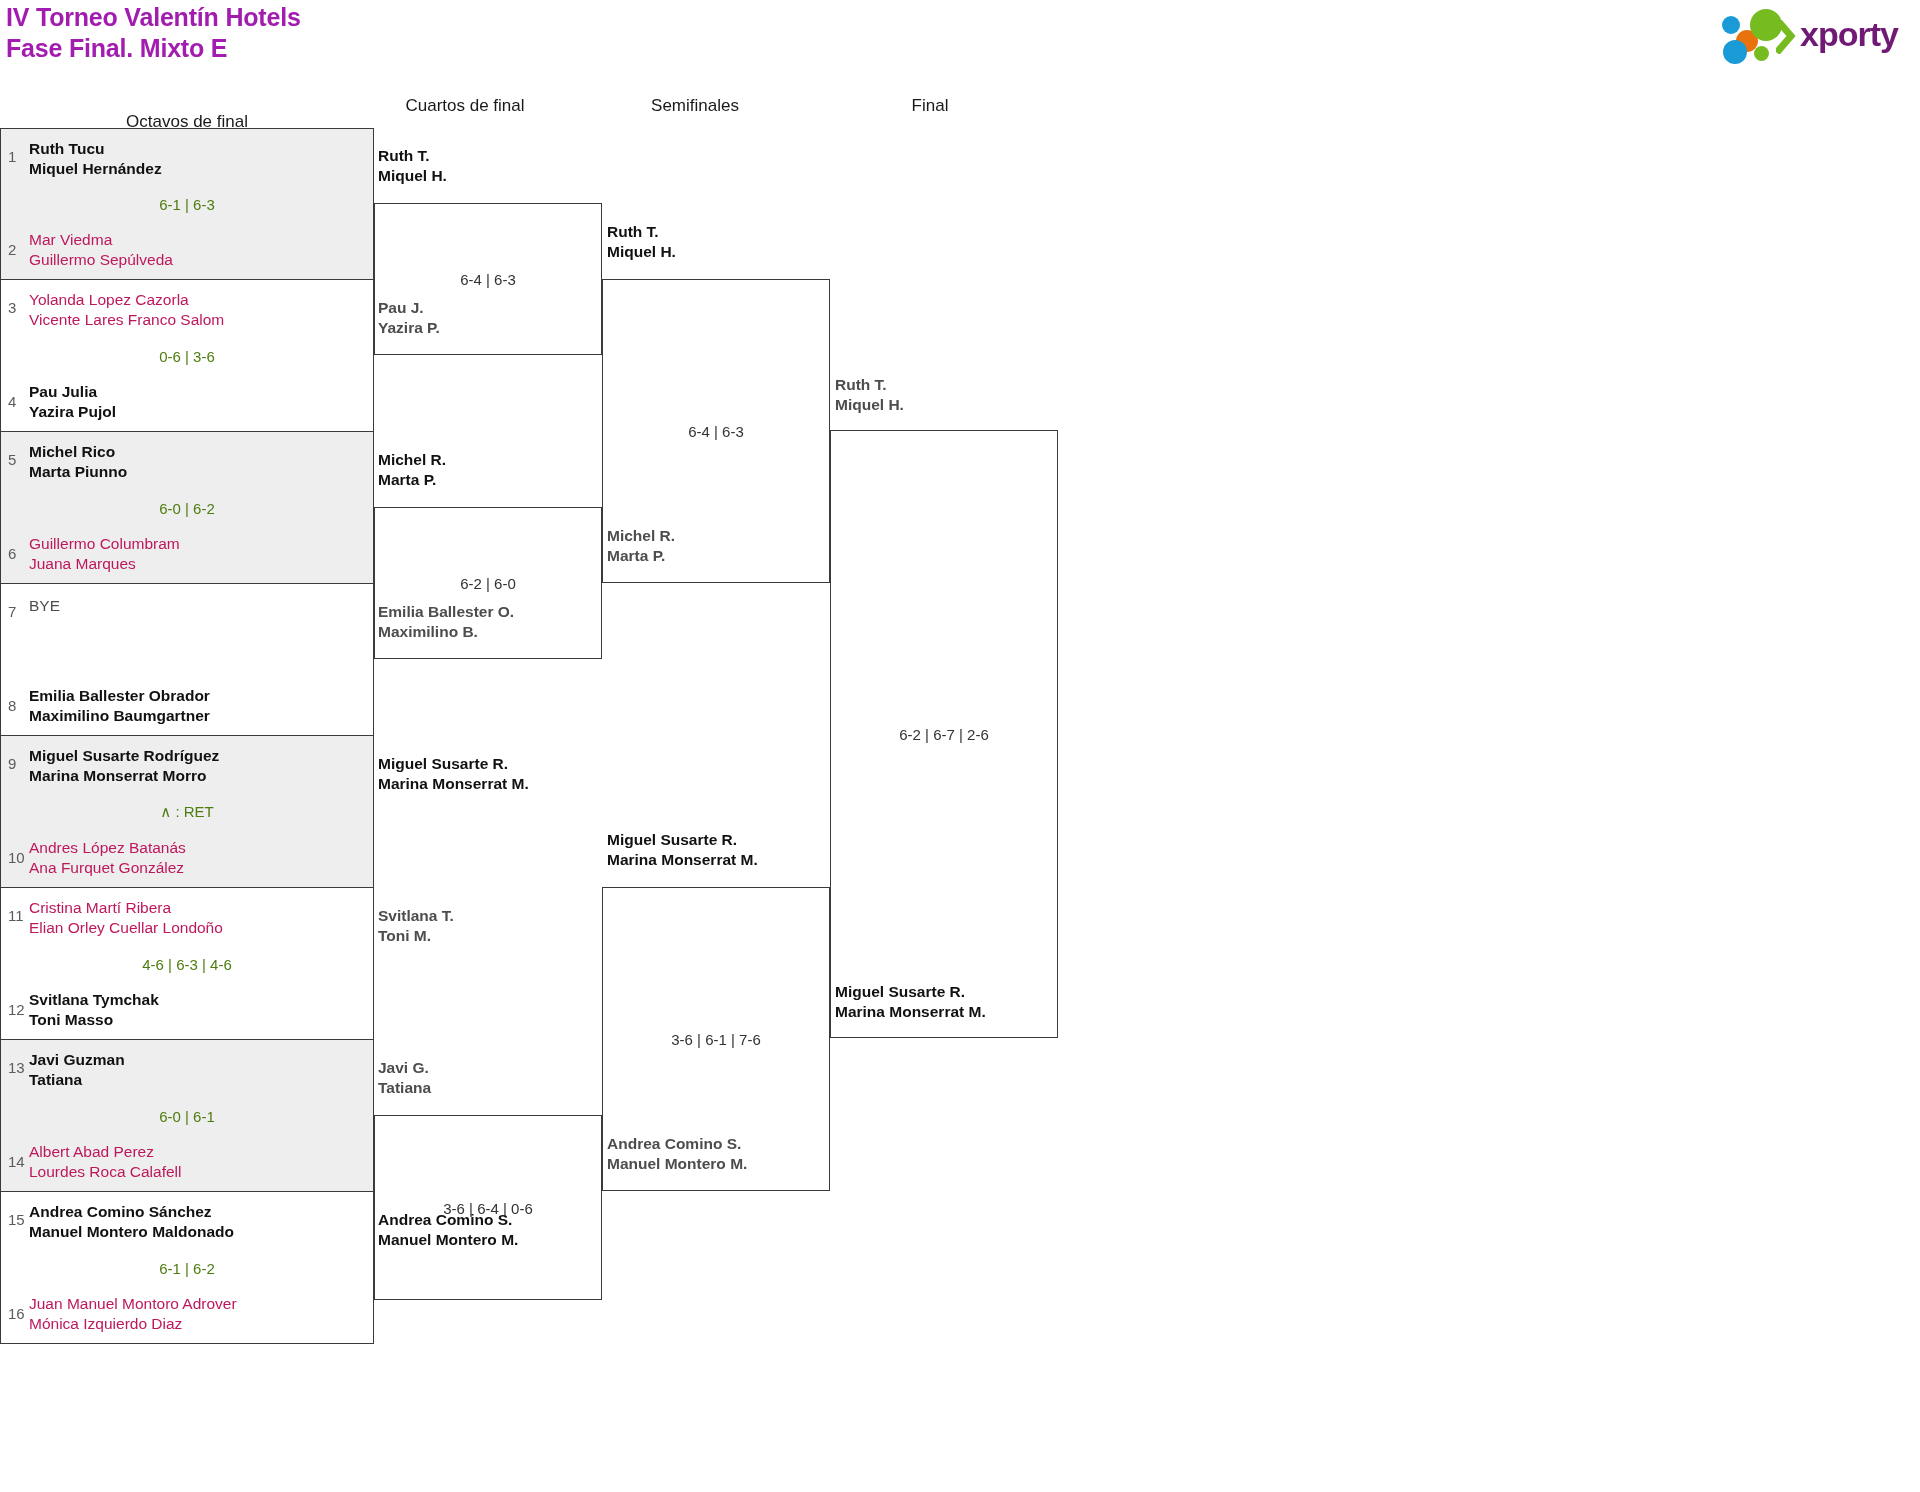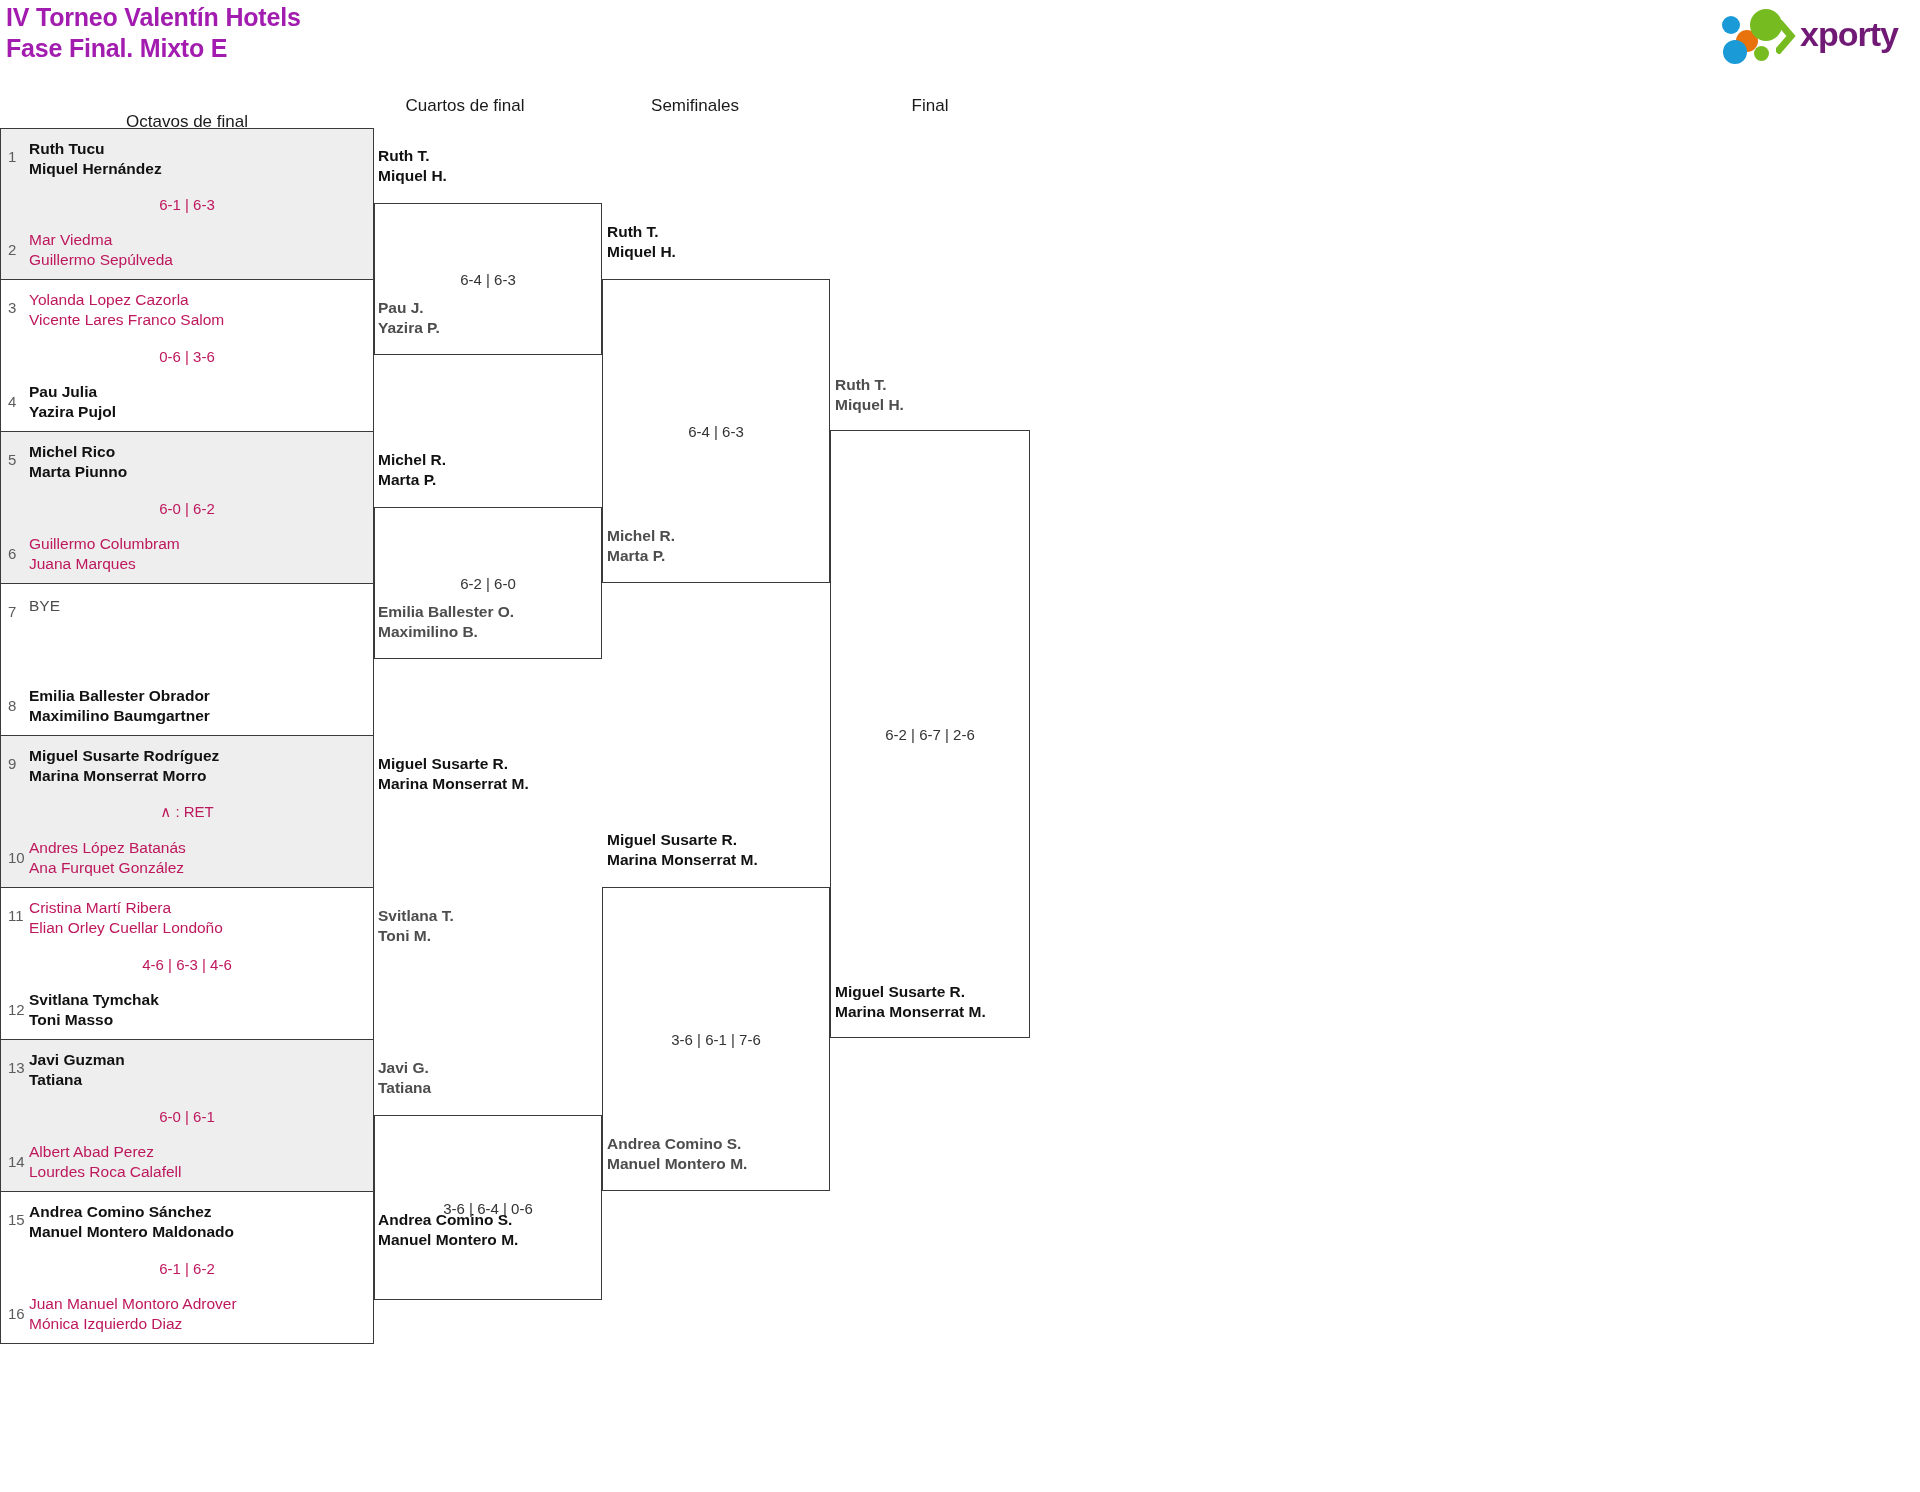--- a/index.html
+++ b/index.html
@@ -58,21 +58,21 @@
   .team.top { top: 10px; }
   .team.bot { bottom: 10px; }
   .team .ln { display: block; }
   .team.win .ln { color: #111111; font-weight: bold; }
   .team.lose .ln { color: #be185d; font-weight: normal; }
   .team.bye .ln { color: #4d4d4d; font-weight: normal; }
 
   .r1-score {
     position: absolute; left: 0; right: 0; top: 50%;
     transform: translateY(-50%);
-    text-align: center; font-size: 15px; color: #be185d;
+    text-align: center; font-size: 15px; color: #4d7c0f;
   }
 
   
   .box {
     position: absolute;
     border: 1.6px solid #3a3a3a;
   }
   .box-score {
     position: absolute; left: 0; right: 0; top: 50%;
     transform: translateY(-50%);
@@ -294,21 +294,21 @@
   </div>
   <div class="slot lose" style="left:607px; top:1134px;">
     <span class="ln">Andrea Comino S.</span>
     <span class="ln">Manuel Montero M.</span>
   </div>
 
   <div class="slot lose" style="left:835px; top:375px;">
     <span class="ln">Ruth T.</span>
     <span class="ln">Miquel H.</span>
   </div>
-  <div class="box" style="left:830px; top:430px; width:200px; height:608px;text-decoration:underline;">
+  <div class="box" style="left:830px; top:430px; width:228px; height:608px;text-decoration:underline;">
     <div class="box-score">6-2 | 6-7 | 2-6</div>
   </div>
   <div class="slot win" style="left:835px; top:982px;">
     <span class="ln">Miguel Susarte R.</span>
     <span class="ln">Marina Monserrat M.</span>
   </div>
 
 </div>
 
 </body></html>

